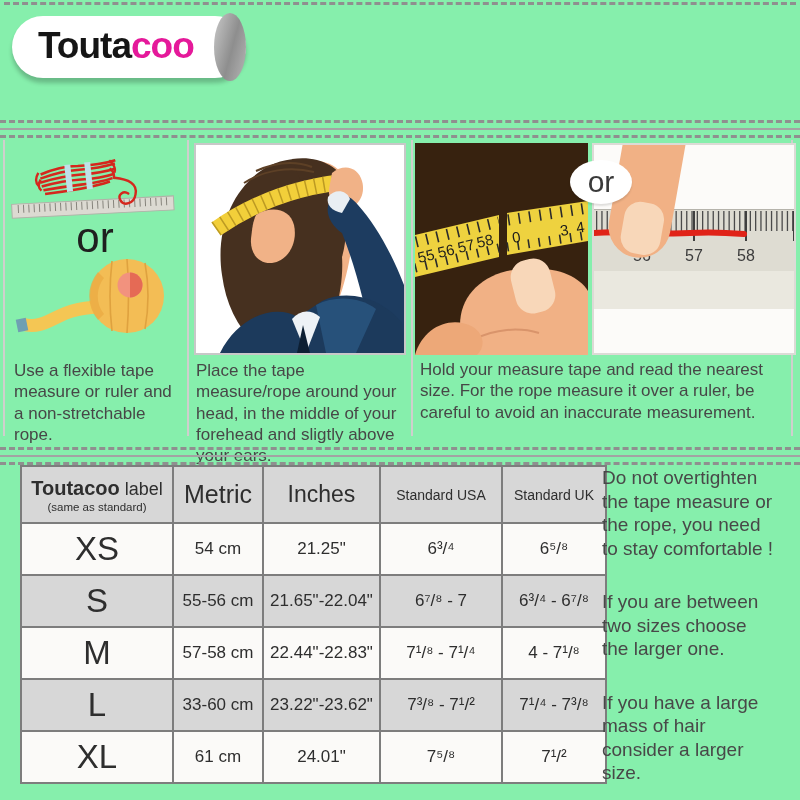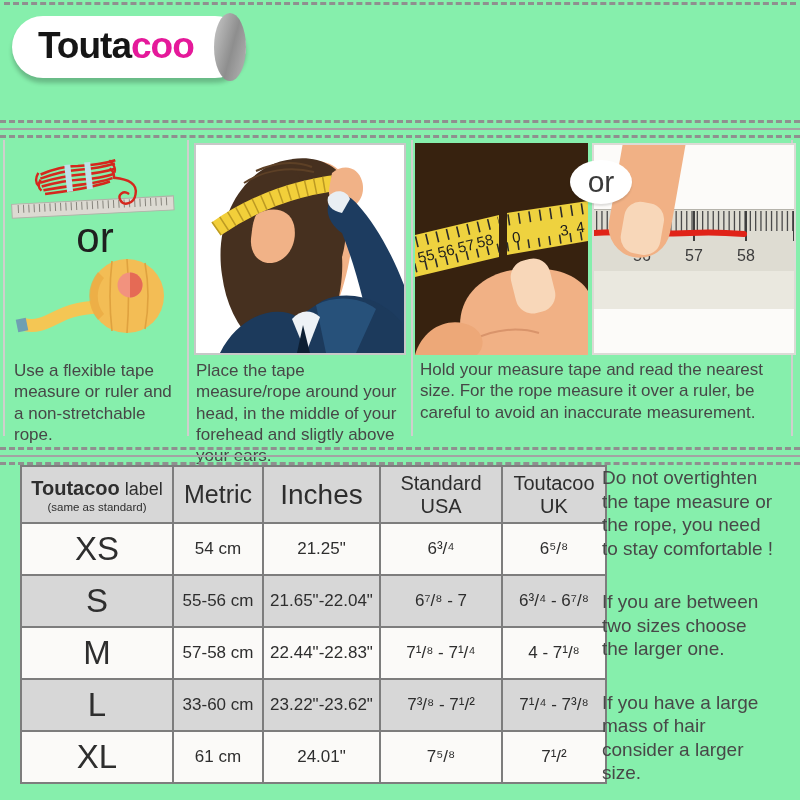--- a/index.html
+++ b/index.html
@@ -41,21 +41,21 @@
   .size-table{position:absolute;left:20px;top:465px;border-collapse:collapse;table-layout:fixed;}
   .size-table td,.size-table th{border:2px solid #7d7d7d;text-align:center;vertical-align:middle;
       color:#2e2e2e;font-weight:normal;padding:0;}
   .size-table .hdr{background:#d7d7d7;height:55px;}
   .row-light td{background:#fbfaf8;height:50px;}
   .row-gray td{background:#d7d7d7;height:50px;}
   .col-label{width:150px;} .col-metric{width:88px;} .col-inches{width:115px;}
   .col-usa{width:120px;} .col-uk{width:102px;}
   .brand-b{font-weight:bold;font-size:20px;} .brand-r{font-size:18px;}
   .brand-sub{font-size:11.5px;margin-top:1px;}
-  .h-metric{font-size:25px;} .h-inches{font-size:28px;} .h-std{font-size:20px;}
+  .h-metric{font-size:25px;} .h-inches{font-size:23px;} .h-std{font-size:14px;}
   .cell-size{font-size:33px;} .cell-val{font-size:17px;}
 
   
   .notes{position:absolute;left:602px;top:466px;width:176px;font-size:19px;
          line-height:1.24;color:#484848;}
   .notes p{margin:0 0 30px 0;}
 
   svg text{font-family:"Liberation Sans", sans-serif;}
 </style>
 </head>
@@ -196,21 +196,21 @@
   <table class="size-table">
     <tbody>
         <tr class="hdr">
       <th class="hdr col-label">
         <span class="brand-b">Toutacoo</span><span class="brand-r"> label</span>
         <div class="brand-sub">(same as standard)</div>
       </th>
       <th class="hdr col-metric h-metric">Metric</th>
       <th class="hdr col-inches h-inches">Inches</th>
       <th class="hdr col-usa h-std">Standard USA</th>
-      <th class="hdr col-uk h-std">Toutacoo UK</th>
+      <th class="hdr col-uk h-std">Standard UK</th>
     </tr>
     <tr class="row-light">
       <td class="cell-size">XS</td>
       <td class="cell-val">54 cm</td>
       <td class="cell-val">21.25"</td>
       <td class="cell-val">6³/⁴</td>
       <td class="cell-val">6⁵/⁸</td>
     </tr>
     <tr class="row-gray">
       <td class="cell-size">S</td>

